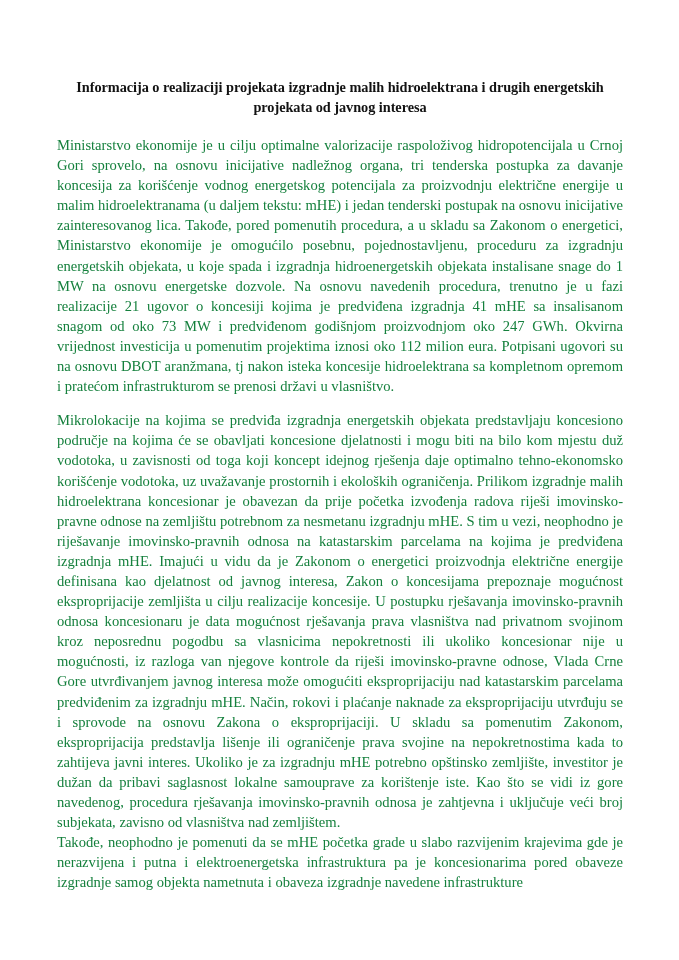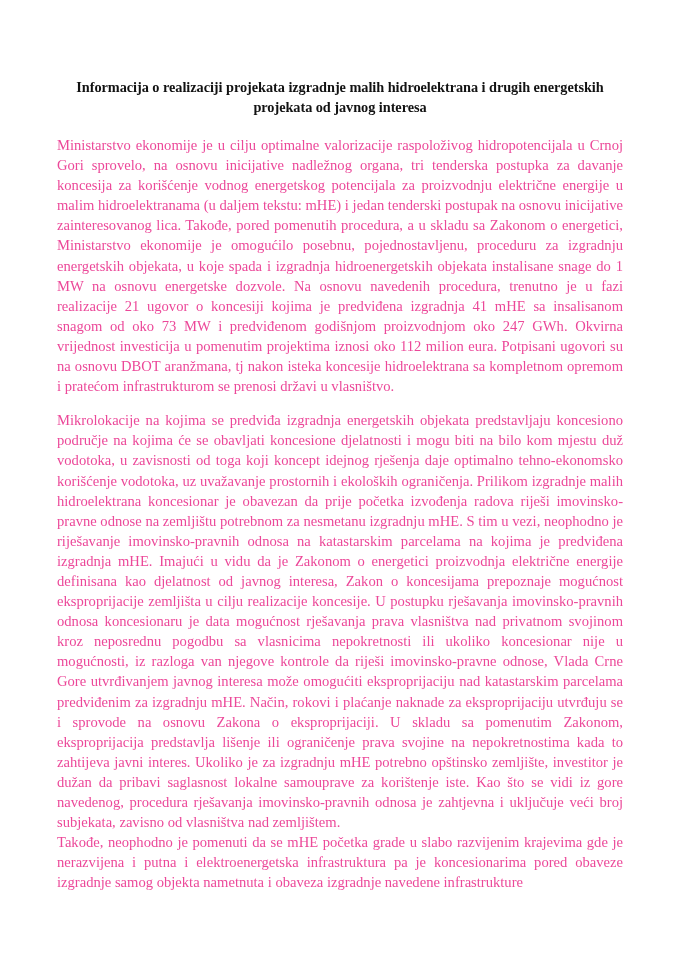--- a/index.html
+++ b/index.html
@@ -39,21 +39,21 @@
     padding: 0 14px;
     color: #121212;
     letter-spacing: -0.05px;
   }
   .para {
     font-size: 14.6px;
     line-height: 20.1px;
     text-align: justify;
     text-justify: inter-word;
     margin: 0 0 14px 0;
-    color: #ec4899;
+    color: #15803d;
     hyphens: none;
   }
   .para:last-child {
     margin-bottom: 0;
   }
   
   .para.no-gap-before {
     margin-top: -14px;
   }
 </style>

